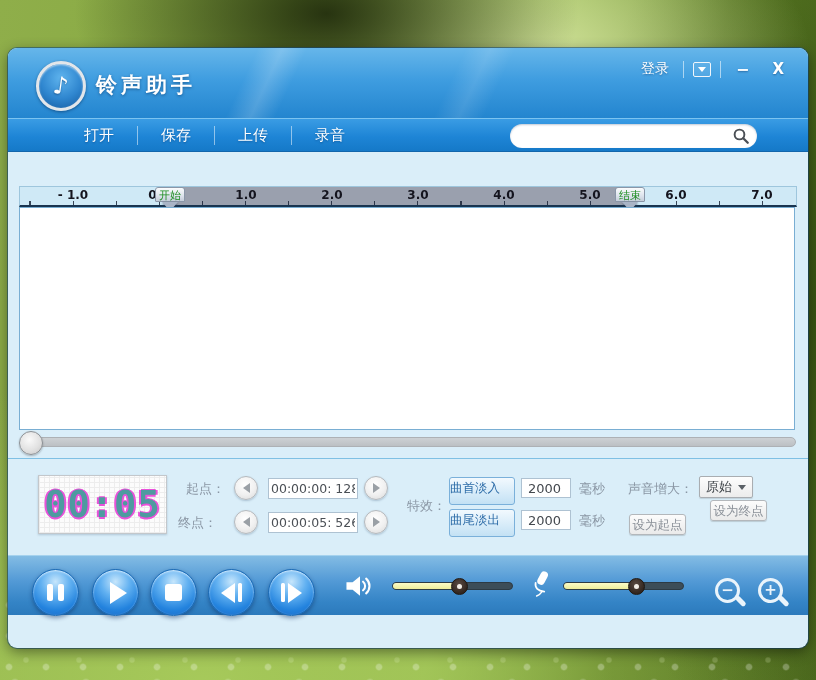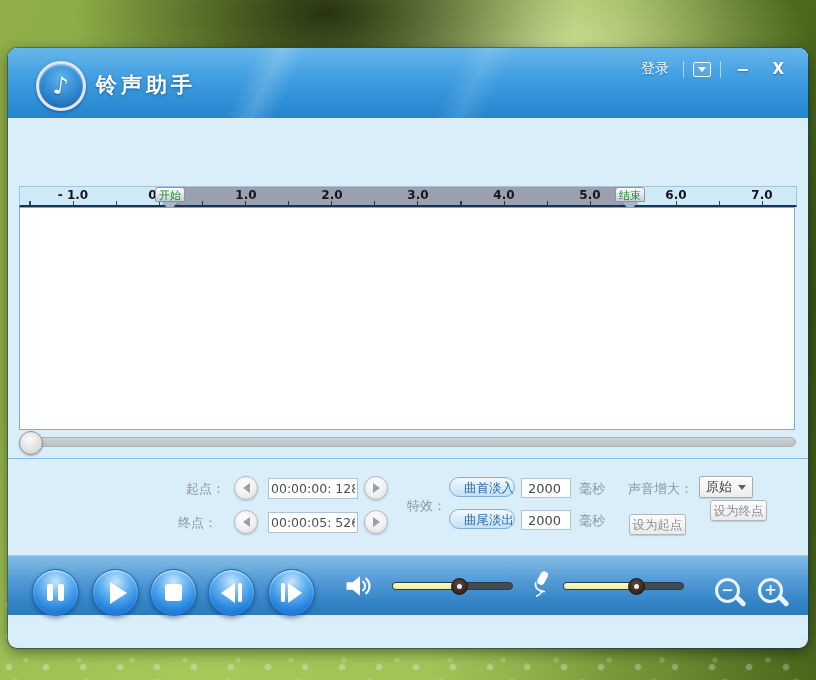--- a/index.html
+++ b/index.html
@@ -86,23 +86,23 @@
     text-shadow:-2px 0 0 #ea52da, 2px 0 0 #ea52da, 0 -1px 0 #ea52da, 0 2px 0 #ea52da;letter-spacing:1px;}
   .plabel{position:absolute;font-size:13px;color:#8a96a4;white-space:nowrap;}
   .spin{position:absolute;width:24px;height:24px;border-radius:50%;
     background:radial-gradient(circle at 45% 35%,#ffffff 0%,#f0f0f0 55%,#d8d8d8 100%);
     border:1px solid #b5b9bd;box-shadow:0 1px 2px rgba(60,90,120,.3);box-sizing:border-box;
     display:flex;align-items:center;justify-content:center;cursor:pointer;}
   .spin .tl{width:0;height:0;border-top:5px solid transparent;border-bottom:5px solid transparent;border-right:7px solid #9aa0a6;}
   .spin .tr{width:0;height:0;border-top:5px solid transparent;border-bottom:5px solid transparent;border-left:7px solid #9aa0a6;}
   .tfield{position:absolute;width:90px;height:21px;border:1px solid #aec2d2;background:#fff;box-sizing:border-box;
     font-size:12.5px;color:#4a4f55;text-align:center;font-family:"DejaVu Sans","Liberation Sans",sans-serif;}
-  .fadebtn{position:absolute;width:66px;height:20px;box-sizing:border-box;border:1px solid #7ab0da;border-radius:10px;
+  .fadebtn{position:absolute;width:66px;height:28px;box-sizing:border-box;border:1px solid #7ab0da;border-radius:3px;
     background:linear-gradient(180deg,#f2f9fe 0%,#d8ecf9 55%,#c3e1f4 100%);
-    color:#2d6ca8;font-size:12.5px;text-align:right;line-height:20px;cursor:pointer;}
+    color:#2d6ca8;font-size:12.5px;text-align:left;line-height:20px;cursor:pointer;}
   .msinput{position:absolute;width:50px;height:20px;border:1px solid #aec2d2;background:#fff;box-sizing:border-box;
     font-size:13px;color:#43484e;padding-left:6px;font-family:"DejaVu Sans","Liberation Sans",sans-serif;}
   .dropdown{position:absolute;left:691px;top:428px;width:54px;height:22px;box-sizing:border-box;
     border:1px solid #a9adb1;border-radius:2px;background:linear-gradient(180deg,#fdfdfd 0%,#ececec 100%);
     display:flex;align-items:center;cursor:pointer;box-shadow:0 1px 1px rgba(0,0,0,.12);}
   .dropdown .dval{flex:1;font-size:13px;color:#3c4146;margin-left:6px;}
   .dropdown .dchev{width:0;height:0;border-left:4px solid transparent;border-right:4px solid transparent;border-top:5px solid #5a6066;margin-right:6px;}
   .setbtn{position:absolute;width:57px;height:21px;box-sizing:border-box;border:1px solid #b3b7bb;border-radius:3px;
     background:linear-gradient(180deg,#fcfcfc 0%,#eaeaea 100%);box-shadow:0 1px 1px rgba(0,0,0,.15);
     color:#8a9098;font-size:12.5px;text-align:center;line-height:19px;cursor:pointer;}
@@ -159,20 +159,38 @@
         <span class="tb-sep"></span>
         <span class="skinbtn">
           <span class="arr"></span>
         </span>
         <span class="tb-sep"></span>
         <span class="winbtn minimize">−</span>
         <span class="winbtn close">X</span>
       </div>
     </div>
 
+    <div class="toolbar">
+      <div class="tool-group">
+        <span class="toolbtn">打开</span>
+        <span class="tool-sep"></span>
+        <span class="toolbtn">保存</span>
+        <span class="tool-sep"></span>
+        <span class="toolbtn">上传</span>
+        <span class="tool-sep"></span>
+        <span class="toolbtn">录音</span>
+      </div>
+      <div class="search">
+        <input value="" style="">
+        <svg class="mag-icon" viewBox="0 0 24 24">
+          <circle cx="10" cy="10" r="6.5" fill="none" stroke="#4a4f55" stroke-width="2.6"></circle>
+          <line x1="15" y1="15" x2="21" y2="21" stroke="#4a4f55" stroke-width="3" stroke-linecap="round"></line>
+        </svg>
+      </div>
+    </div>
 
     <div class="ruler">
       <div class="sel"></div>
       <span class="tick-label" style="left:53px">- 1.0</span>
       <span class="tick-label" style="left:139px">0.0</span>
       <span class="tick-label" style="left:226px">1.0</span>
       <span class="tick-label" style="left:312px">2.0</span>
       <span class="tick-label" style="left:398px">3.0</span>
       <span class="tick-label" style="left:484px">4.0</span>
       <span class="tick-label" style="left:570px">5.0</span>
@@ -189,20 +207,23 @@
       </div>
     </div>
 
     <div class="wave"></div>
 
     <div class="hscroll">
       <div class="hthumb"></div>
     </div>
     <div class="body-divider"></div>
 
+    <div class="lcd">
+      <span>00:05</span>
+    </div>
 
     <span class="plabel" style="left:178px;top:432px">起点：</span>
     <span class="plabel" style="left:170px;top:466px">终点：</span>
 
     <span class="spin" style="left:226px;top:428px">
         <span class="tl"></span>
       </span>
     <input class="tfield" style="left: 260px; top: 430px;" value="00:00:00: 128">
     <span class="spin" style="left:356px;top:428px">
         <span class="tr"></span>

